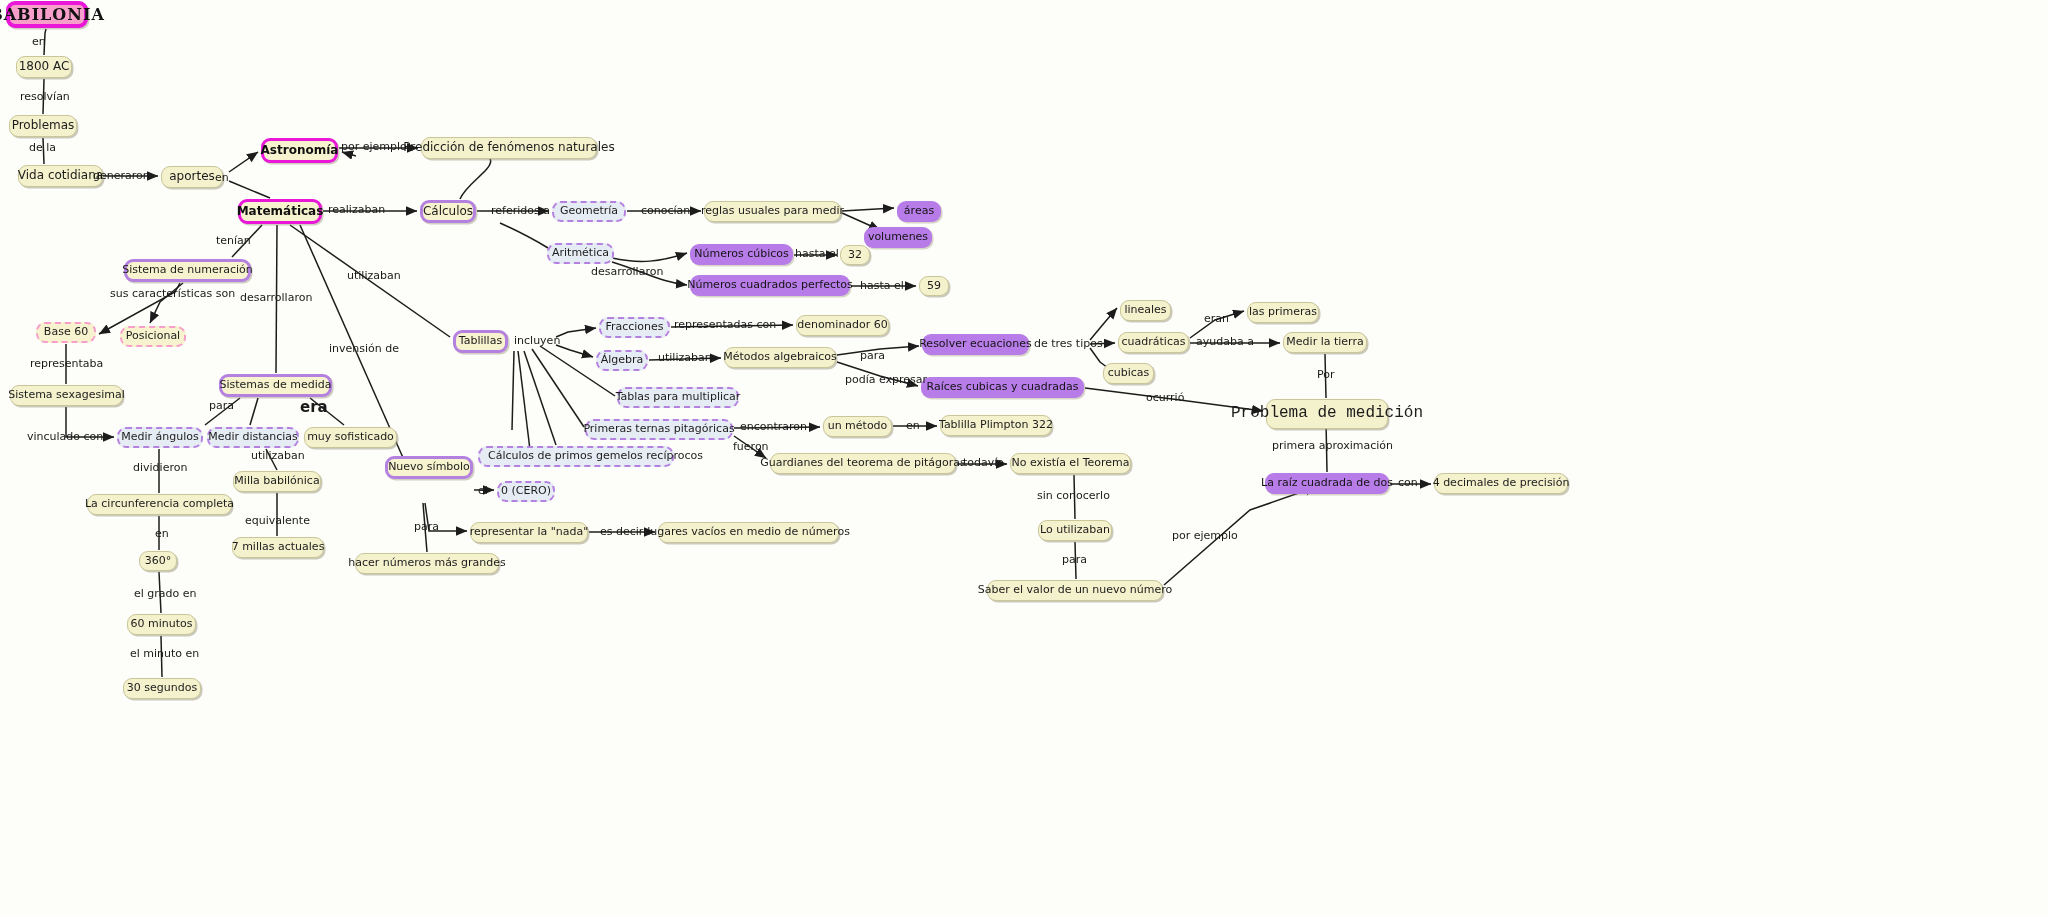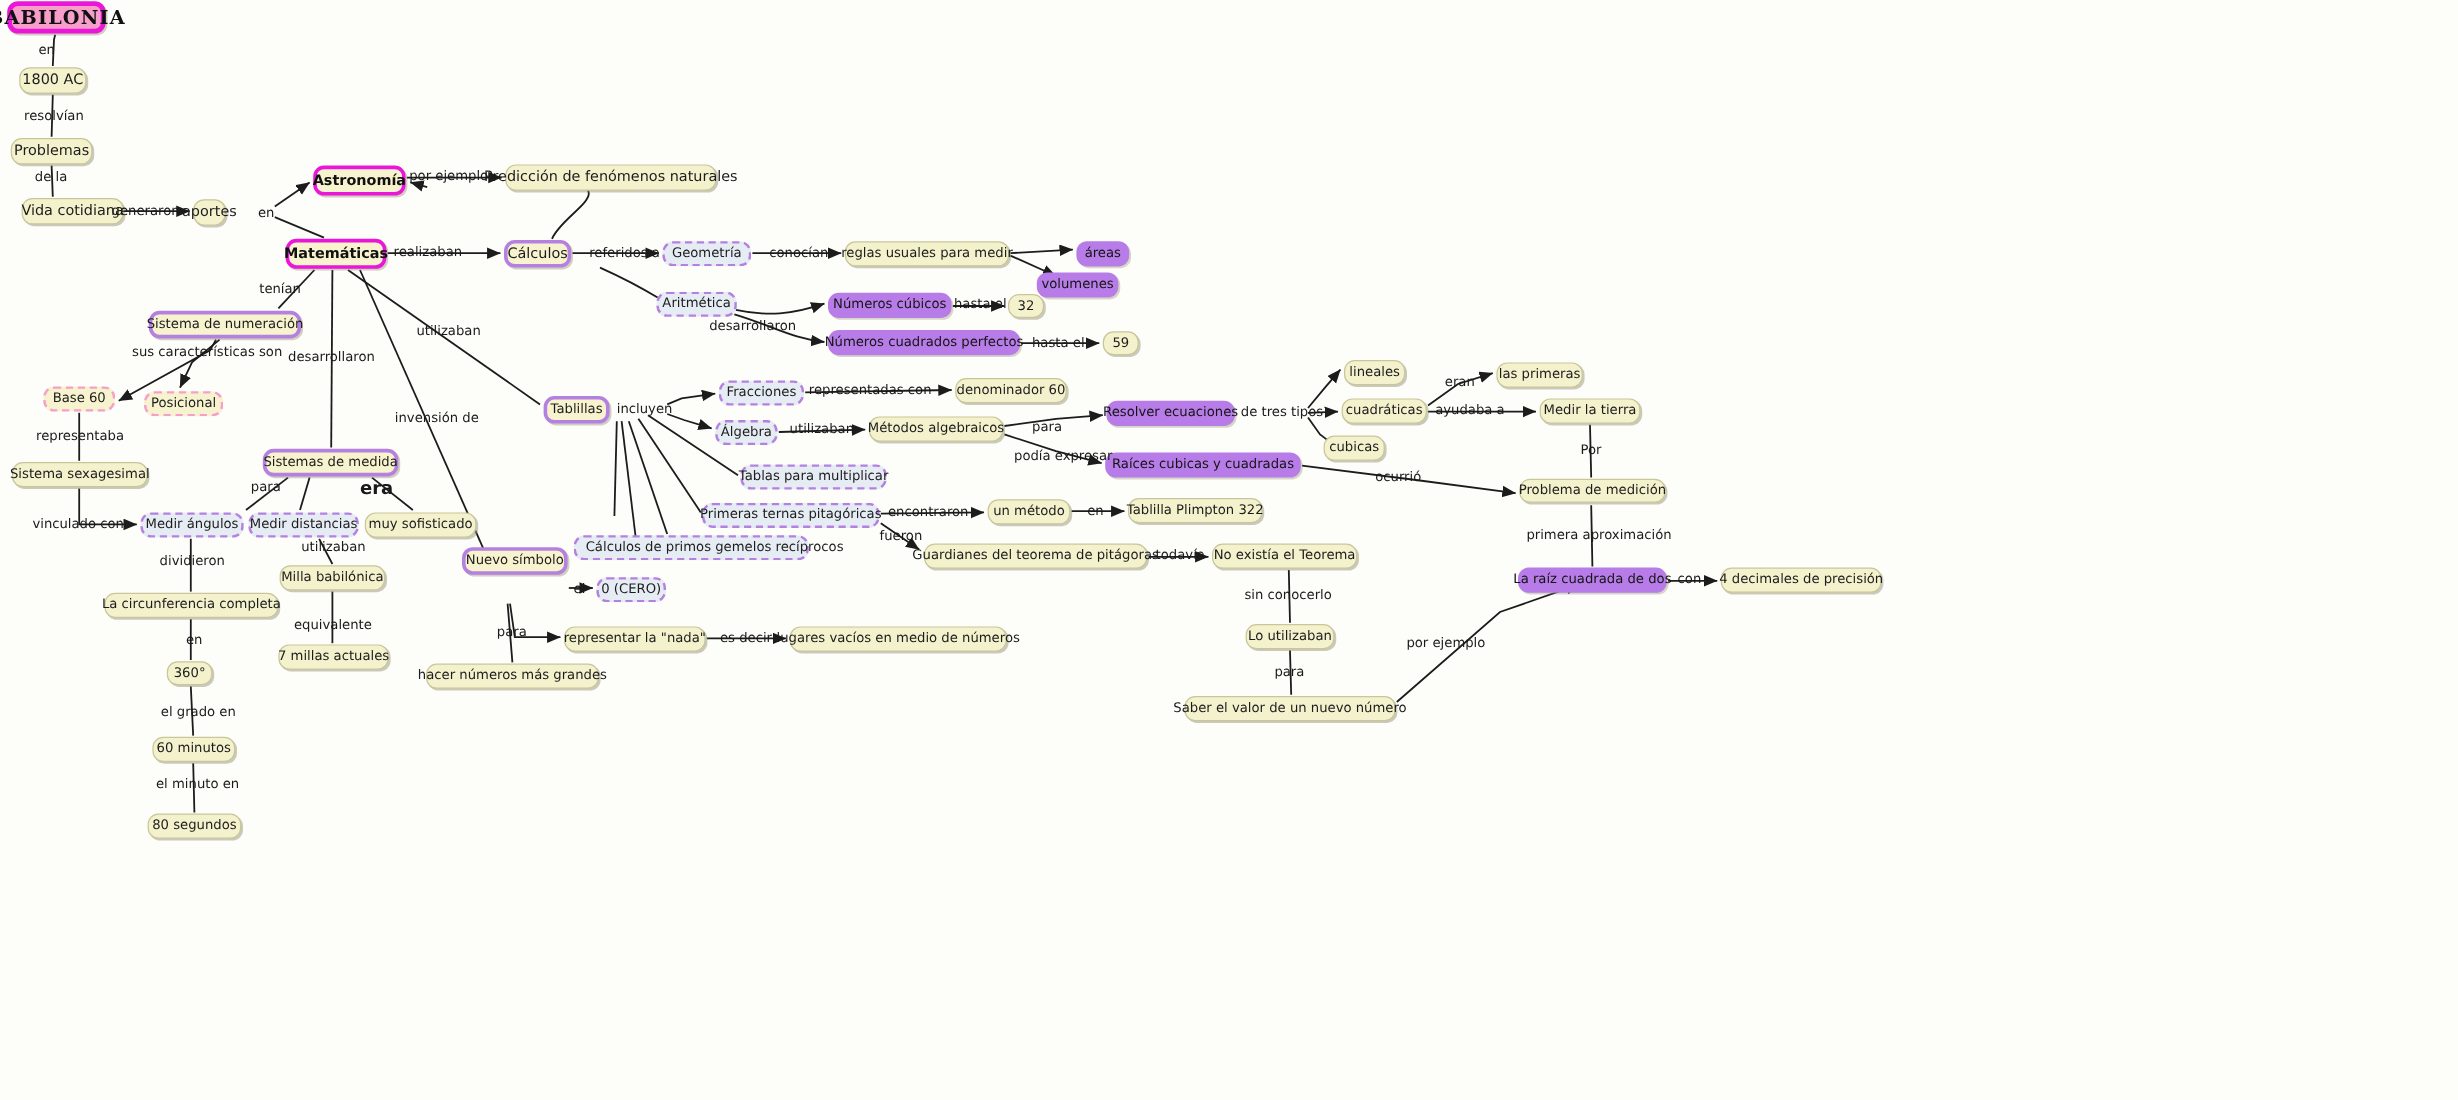--- a/index.html
+++ b/index.html
@@ -209,21 +209,21 @@
 
       <path d="M423,503 L427,552"></path>
     </g>
   </svg>
 
   <div id="node-layer">
       <div class="node st-pinkfill" style="left: 6px; top: 1px; width: 82px; height: 27px; font-size: 16px;">BABILONIA</div>
       <div class="node st-yellow" style="left: 16px; top: 56px; width: 56px; height: 22px; font-size: 12px;">1800 AC</div>
       <div class="node st-yellow" style="left: 9px; top: 115px; width: 68px; height: 22px; font-size: 12px;">Problemas</div>
       <div class="node st-yellow" style="left: 18px; top: 165px; width: 85px; height: 22px; font-size: 12px;">Vida cotidiana</div>
-      <div class="node st-yellow" style="left: 161px; top: 166px; width: 27px; height: 22px; font-size: 12px;">aportes</div>
+      <div class="node st-yellow" style="left: 161px; top: 166px; width: 62px; height: 22px; font-size: 12px;">aportes</div>
       <div class="node st-magenta" style="left: 261px; top: 138px; width: 77px; height: 25px; font-size: 12px;">Astronomía</div>
       <div class="node st-yellow" style="left: 421px; top: 137px; width: 176px; height: 22px; font-size: 12px;">Predicción de fenómenos naturales</div>
       <div class="node st-magenta" style="left: 238px; top: 199px; width: 84px; height: 25px; font-size: 12px;">Matemáticas</div>
       <div class="node st-purpleborder" style="left: 420px; top: 200px; width: 56px; height: 23px; font-size: 12px;">Cálculos</div>
       <div class="node st-dashpurple" style="left: 552px; top: 201px; width: 74px; height: 21px; font-size: 11px;">Geometría</div>
       <div class="node st-yellow" style="left: 704px; top: 201px; width: 137px; height: 21px; font-size: 11px;">reglas usuales para medir</div>
       <div class="node st-purplefill" style="left: 897px; top: 201px; width: 44px; height: 21px; font-size: 11px;">áreas</div>
       <div class="node st-purplefill" style="left: 864px; top: 227px; width: 68px; height: 21px; font-size: 11px;">volumenes</div>
       <div class="node st-dashpurple" style="left: 547px; top: 243px; width: 67px; height: 21px; font-size: 11px;">Aritmética</div>
       <div class="node st-purplefill" style="left: 690px; top: 244px; width: 103px; height: 21px; font-size: 11px;">Números cúbicos</div>
@@ -236,21 +236,21 @@
       <div class="node st-yellow" style="left: 10px; top: 385px; width: 113px; height: 21px; font-size: 11px;">Sistema sexagesimal</div>
       <div class="node st-purpleborder" style="left: 219px; top: 374px; width: 113px; height: 23px; font-size: 11px;">Sistemas de medida</div>
       <div class="node st-dashpurple" style="left: 117px; top: 427px; width: 86px; height: 21px; font-size: 11px;">Medir ángulos</div>
       <div class="node st-dashpurple" style="left: 207px; top: 427px; width: 92px; height: 21px; font-size: 11px;">Medir distancias</div>
       <div class="node st-yellow" style="left: 304px; top: 427px; width: 93px; height: 21px; font-size: 11px;">muy sofisticado</div>
       <div class="node st-yellow" style="left: 233px; top: 471px; width: 88px; height: 21px; font-size: 11px;">Milla babilónica</div>
       <div class="node st-yellow" style="left: 232px; top: 537px; width: 92px; height: 21px; font-size: 11px;">7 millas actuales</div>
       <div class="node st-yellow" style="left: 87px; top: 494px; width: 145px; height: 21px; font-size: 11px;">La circunferencia completa</div>
       <div class="node st-yellow" style="left: 139px; top: 551px; width: 38px; height: 20px; font-size: 11px;">360°</div>
       <div class="node st-yellow" style="left: 127px; top: 614px; width: 69px; height: 21px; font-size: 11px;">60 minutos</div>
-      <div class="node st-yellow" style="left: 123px; top: 678px; width: 78px; height: 21px; font-size: 11px;">80 segundos</div>
+      <div class="node st-yellow" style="left: 123px; top: 678px; width: 78px; height: 21px; font-size: 11px;">30 segundos</div>
       <div class="node st-purpleborder" style="left: 453px; top: 330px; width: 55px; height: 23px; font-size: 11px;">Tablillas</div>
       <div class="node st-dashpurple" style="left: 599px; top: 317px; width: 71px; height: 21px; font-size: 11px;">Fracciones</div>
       <div class="node st-yellow" style="left: 796px; top: 315px; width: 93px; height: 21px; font-size: 11px;">denominador 60</div>
       <div class="node st-dashpurple" style="left: 596px; top: 350px; width: 52px; height: 21px; font-size: 11px;">Álgebra</div>
       <div class="node st-yellow" style="left: 724px; top: 347px; width: 112px; height: 21px; font-size: 11px;">Métodos algebraicos</div>
       <div class="node st-dashpurple" style="left: 617px; top: 387px; width: 122px; height: 21px; font-size: 11px;">Tablas para multiplicar</div>
       <div class="node st-dashpurple" style="left: 585px; top: 419px; width: 148px; height: 21px; font-size: 11px;">Primeras ternas pitagóricas</div>
       <div class="node st-dashpurple" style="left: 478px; top: 446px; width: 196px; height: 21px; font-size: 11px; padding-left: 39px;">Cálculos de primos gemelos recíprocos</div>
       <div class="node st-yellow" style="left: 823px; top: 416px; width: 69px; height: 21px; font-size: 11px;">un método</div>
       <div class="node st-yellow" style="left: 940px; top: 415px; width: 112px; height: 21px; font-size: 11px;">Tablilla Plimpton 322</div>
@@ -258,21 +258,21 @@
       <div class="node st-yellow" style="left: 1010px; top: 453px; width: 121px; height: 21px; font-size: 11px;">No existía el Teorema</div>
       <div class="node st-yellow" style="left: 1038px; top: 520px; width: 74px; height: 21px; font-size: 11px;">Lo utilizaban</div>
       <div class="node st-yellow" style="left: 987px; top: 580px; width: 176px; height: 21px; font-size: 11px;">Saber el valor de un nuevo número</div>
       <div class="node st-purplefill" style="left: 922px; top: 334px; width: 107px; height: 21px; font-size: 11px;">Resolver ecuaciones</div>
       <div class="node st-purplefill" style="left: 921px; top: 377px; width: 163px; height: 21px; font-size: 11px;">Raíces cubicas y cuadradas</div>
       <div class="node st-yellow" style="left: 1120px; top: 300px; width: 51px; height: 21px; font-size: 11px;">lineales</div>
       <div class="node st-yellow" style="left: 1118px; top: 332px; width: 71px; height: 21px; font-size: 11px;">cuadráticas</div>
       <div class="node st-yellow" style="left: 1103px; top: 363px; width: 51px; height: 21px; font-size: 11px;">cubicas</div>
       <div class="node st-yellow" style="left: 1247px; top: 302px; width: 72px; height: 21px; font-size: 11px;">las primeras</div>
       <div class="node st-yellow" style="left: 1283px; top: 332px; width: 84px; height: 21px; font-size: 11px;">Medir la tierra</div>
-      <div class="node st-yellow" style="left: 1266px; top: 399px; width: 122px; height: 20px; font-size: 11px;">Problema de medición</div>
+      <div class="node st-yellow" style="left: 1266px; top: 399px; width: 122px; height: 30px; font-size: 16px; font-family: Liberation Mono, monospace;">Problema de medición</div>
       <div class="node st-purplefill" style="left: 1265px; top: 473px; width: 124px; height: 21px; font-size: 11px;">La raíz cuadrada de dos</div>
       <div class="node st-yellow" style="left: 1434px; top: 473px; width: 134px; height: 21px; font-size: 11px;">4 decimales de precisión</div>
       <div class="node st-purpleborder" style="left: 385px; top: 456px; width: 88px; height: 23px; font-size: 11px;">Nuevo símbolo</div>
       <div class="node st-dashpurple" style="left: 497px; top: 481px; width: 58px; height: 21px; font-size: 11px;">0 (CERO)</div>
       <div class="node st-yellow" style="left: 470px; top: 522px; width: 118px; height: 21px; font-size: 11px;">representar la "nada"</div>
       <div class="node st-yellow" style="left: 658px; top: 522px; width: 181px; height: 21px; font-size: 11px;">lugares vacíos en medio de números</div>
       <div class="node st-yellow" style="left: 355px; top: 553px; width: 144px; height: 21px; font-size: 11px;">hacer números más grandes</div>
     </div>
   <div id="label-layer">
       <div class="lbl" style="left: 32px; top: 36px; font-size: 11px;">en</div>

